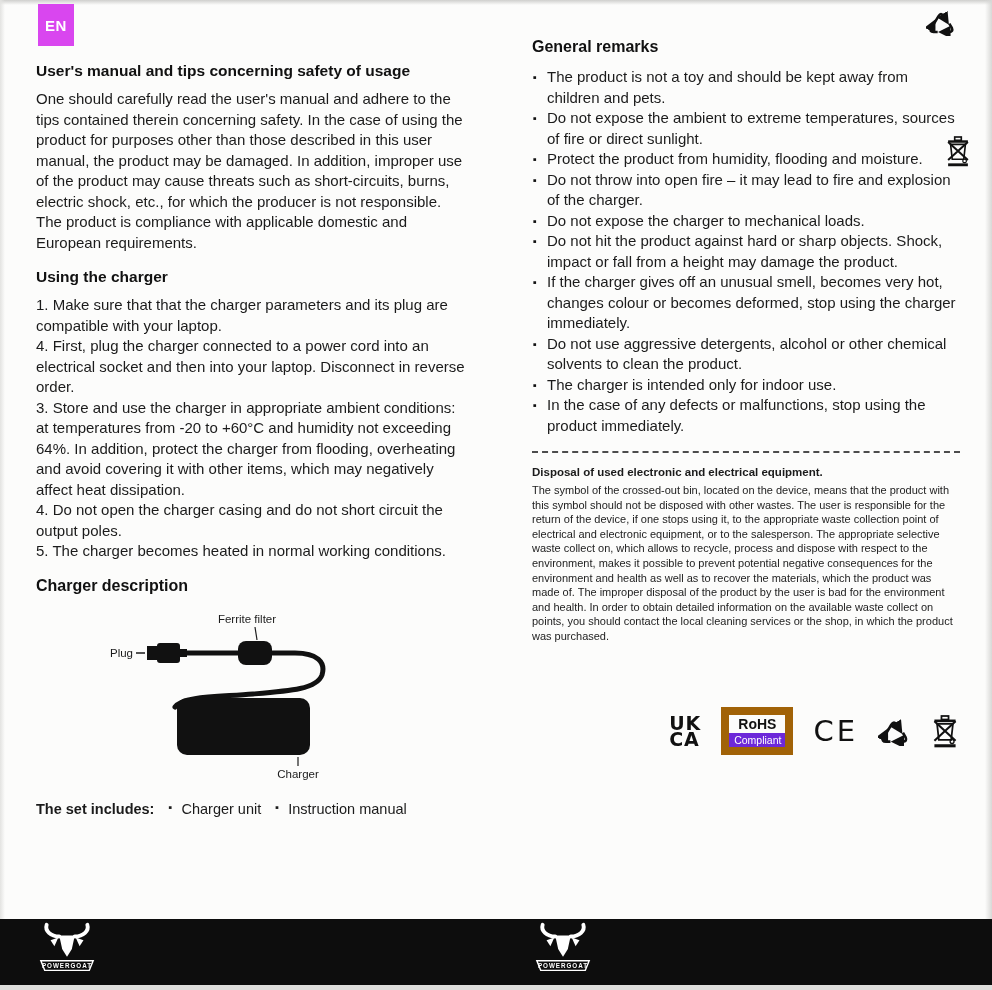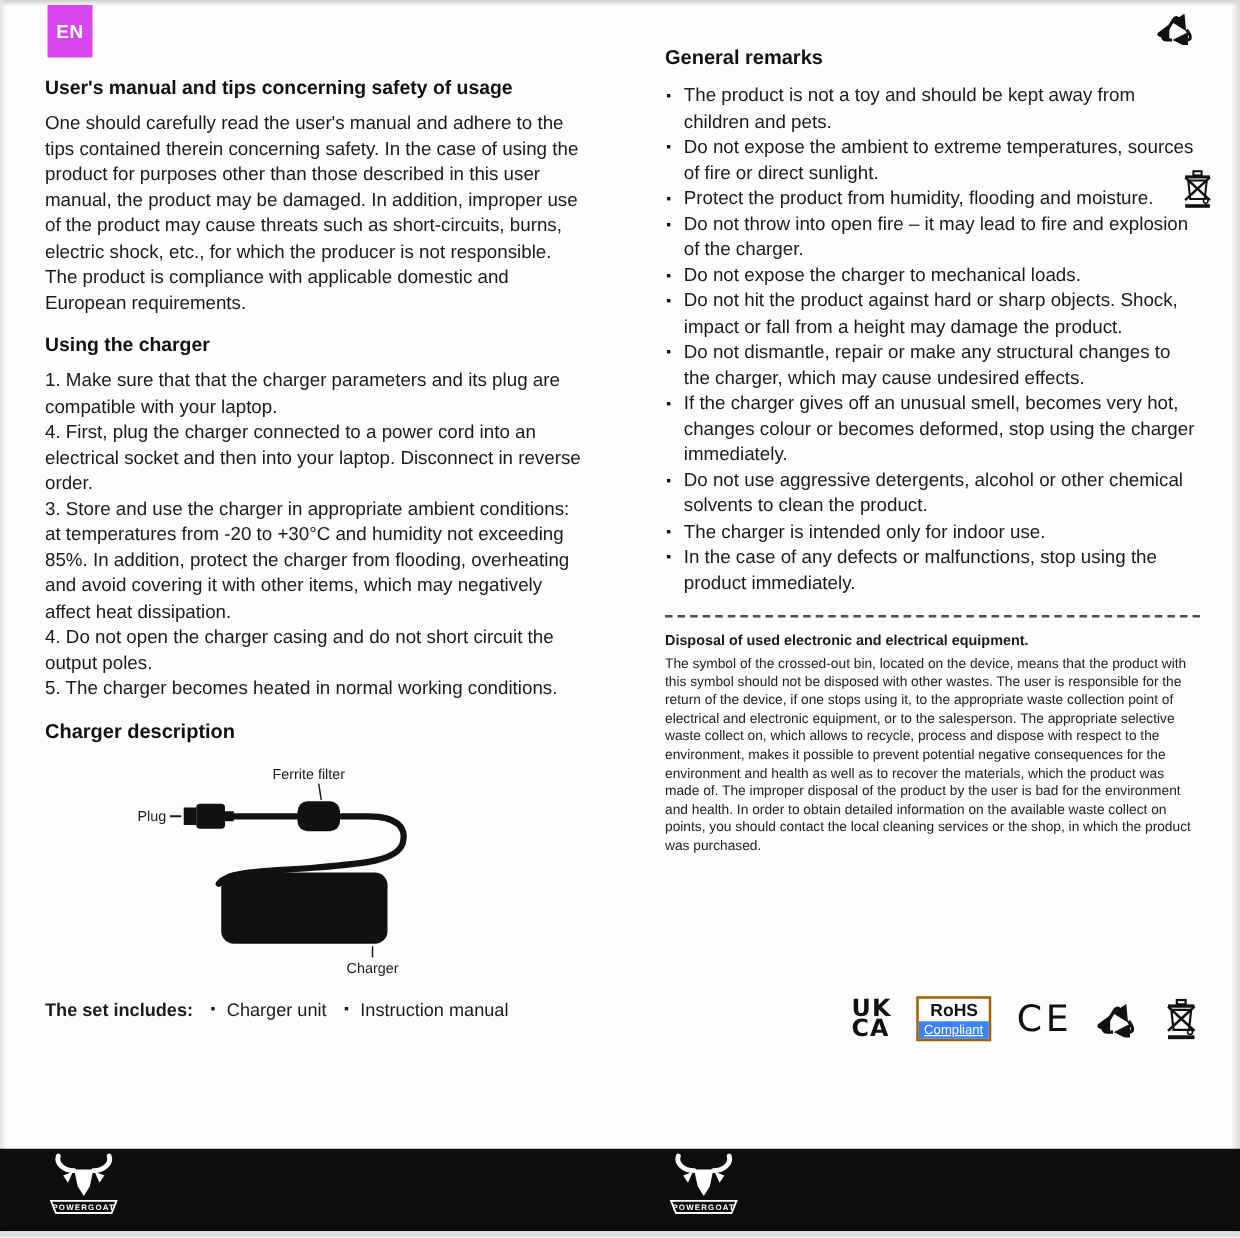--- a/index.html
+++ b/index.html
@@ -39,25 +39,25 @@
   .inc-item::before { content:"▪"; position:absolute; left:0; top:0; font-size:11px; }
 
   .remarks-title { font-size:16px; margin-bottom:11px; }
   .remark { position:relative; padding-left:15px; font-size:15px; line-height:20.5px; }
   .remark::before { content:"▪"; position:absolute; left:1px; top:0; font-size:11px; color:#111; }
 
   .dashed-sep { margin-top:15px; border-top:2px dashed #4c4c4c; width:100%; }
   .disposal-title { margin-top:13px; font-size:11.5px; font-weight:bold; margin-bottom:5px; }
   .disposal-body { font-size:11px; line-height:14.6px; color:#222; }
 
-  .marks-row { margin-top:112px; display:flex; justify-content:flex-end; align-items:center; gap:20px; }
+  .marks-row { margin-top:63px; display:flex; justify-content:flex-end; align-items:center; gap:20px; }
   .ukca { font-family:"DejaVu Sans", sans-serif; font-weight:bold; font-size:19px; line-height:16px; letter-spacing:1px; color:#111; }
-  .rohs { border:2px solid #a16207; text-align:left; }
+  .rohs { border:8px solid #a16207; text-align:right; }
   .rohs-top { font-size:14px; font-weight:bold; padding:0 9px; line-height:18px; color:#111; }
-  .rohs-bottom { background:#3b82f6; color:#fff; font-size:10.5px; line-height:14px; padding:0 4px;text-decoration:underline; }
+  .rohs-bottom { background:#6d28d9; color:#fff; font-size:10.5px; line-height:14px; padding:0 4px; }
   .ce-mark { font-family:"DejaVu Sans", sans-serif; font-size:29px; letter-spacing:3px; color:#111; }
 
   .corner-recycle { position:absolute; left:926px; top:8px; }
   .edge-bin { position:absolute; left:944px; top:134px; }
 
   .footer-bar { position:absolute; left:0; top:919px; width:100%; height:66px; background:#0d0d0d; }
   .goat-logo-1 { position:absolute; left:36px; top:3px; }
   .goat-logo-2 { position:absolute; left:532px; top:3px; }
   .footer-bar text { font-family:"Liberation Sans", sans-serif; }
   .below-bar { position:absolute; left:0; top:985px; width:100%; height:5px; background:#dededc; }
@@ -72,21 +72,21 @@
 
   <div class="lang-badge">EN</div>
 
   <div class="col-left">
     <h1 class="safety-title">User's manual and tips concerning safety of usage</h1>
     <p class="body-text">One should carefully read the user's manual and adhere to the tips contained therein concerning safety. In the case of using the product for purposes other than those described in this user manual, the product may be damaged. In addition, improper use of the product may cause threats such as short-circuits, burns, electric shock, etc., for which the producer is not responsible. The product is compliance with applicable domestic and European requirements.</p>
 
     <h2 class="using-title">Using the charger</h2>
     <p class="step">1. Make sure that that the charger parameters and its plug are compatible with your laptop.</p>
     <p class="step">4. First, plug the charger connected to a power cord into an electrical socket and then into your laptop. Disconnect in reverse order.</p>
-    <p class="step">3. Store and use the charger in appropriate ambient conditions: at temperatures from -20 to +30°C and humidity not exceeding 85%. In addition, protect the charger from flooding, overheating and avoid covering it with other items, which may negatively affect heat dissipation.</p>
+    <p class="step">3. Store and use the charger in appropriate ambient conditions: at temperatures from -20 to +60°C and humidity not exceeding 64%. In addition, protect the charger from flooding, overheating and avoid covering it with other items, which may negatively affect heat dissipation.</p>
     <p class="step">4. Do not open the charger casing and do not short circuit the output poles.</p>
     <p class="step">5. The charger becomes heated in normal working conditions.</p>
 
     <h2 class="charger-title">Charger description</h2>
 
     <svg class="diagram" width="272" height="176" viewBox="0 0 272 176">
 
       <text x="162" y="14" font-size="11.5" text-anchor="middle">Ferrite filter</text>
       <line x1="170" y1="18" x2="172" y2="31" stroke="#1b1b1b" stroke-width="1.2"></line>
 
@@ -118,21 +118,20 @@
   </div>
 
   <div class="col-right">
     <h2 class="remarks-title">General remarks</h2>
     <p class="remark">The product is not a toy and should be kept away from children and pets.</p>
     <p class="remark">Do not expose the ambient to extreme temperatures, sources of fire or direct sunlight.</p>
     <p class="remark">Protect the product from humidity, flooding and moisture.</p>
     <p class="remark">Do not throw into open fire – it may lead to fire and explosion of the charger.</p>
     <p class="remark">Do not expose the charger to mechanical loads.</p>
     <p class="remark">Do not hit the product against hard or sharp objects. Shock, impact or fall from a height may damage the product.</p>
-    <p class="remark">Do not dismantle, repair or make any structural changes to the charger, which may cause undesired effects.</p>
     <p class="remark">If the charger gives off an unusual smell, becomes very hot, changes colour or becomes deformed, stop using the charger immediately.</p>
     <p class="remark">Do not use aggressive detergents, alcohol or other chemical solvents to clean the product.</p>
     <p class="remark">The charger is intended only for indoor use.</p>
     <p class="remark">In the case of any defects or malfunctions, stop using the product immediately.</p>
 
     <div class="dashed-sep"></div>
 
     <h3 class="disposal-title">Disposal of used electronic and electrical equipment.</h3>
     <p class="disposal-body">The symbol of the crossed-out bin, located on the device, means that the product with this symbol should not be disposed with other wastes. The user is responsible for the return of the device, if one stops using it, to the appropriate waste collection point of electrical and electronic equipment, or to the salesperson. The appropriate selective waste collect on, which allows to recycle, process and dispose with respect to the environment, makes it possible to prevent potential negative consequences for the environment and health as well as to recover the materials, which the product was made of. The improper disposal of the product by the user is bad for the environment and health. In order to obtain detailed information on the available waste collect on points, you should contact the local cleaning services or the shop, in which the product was purchased.</p>
 

